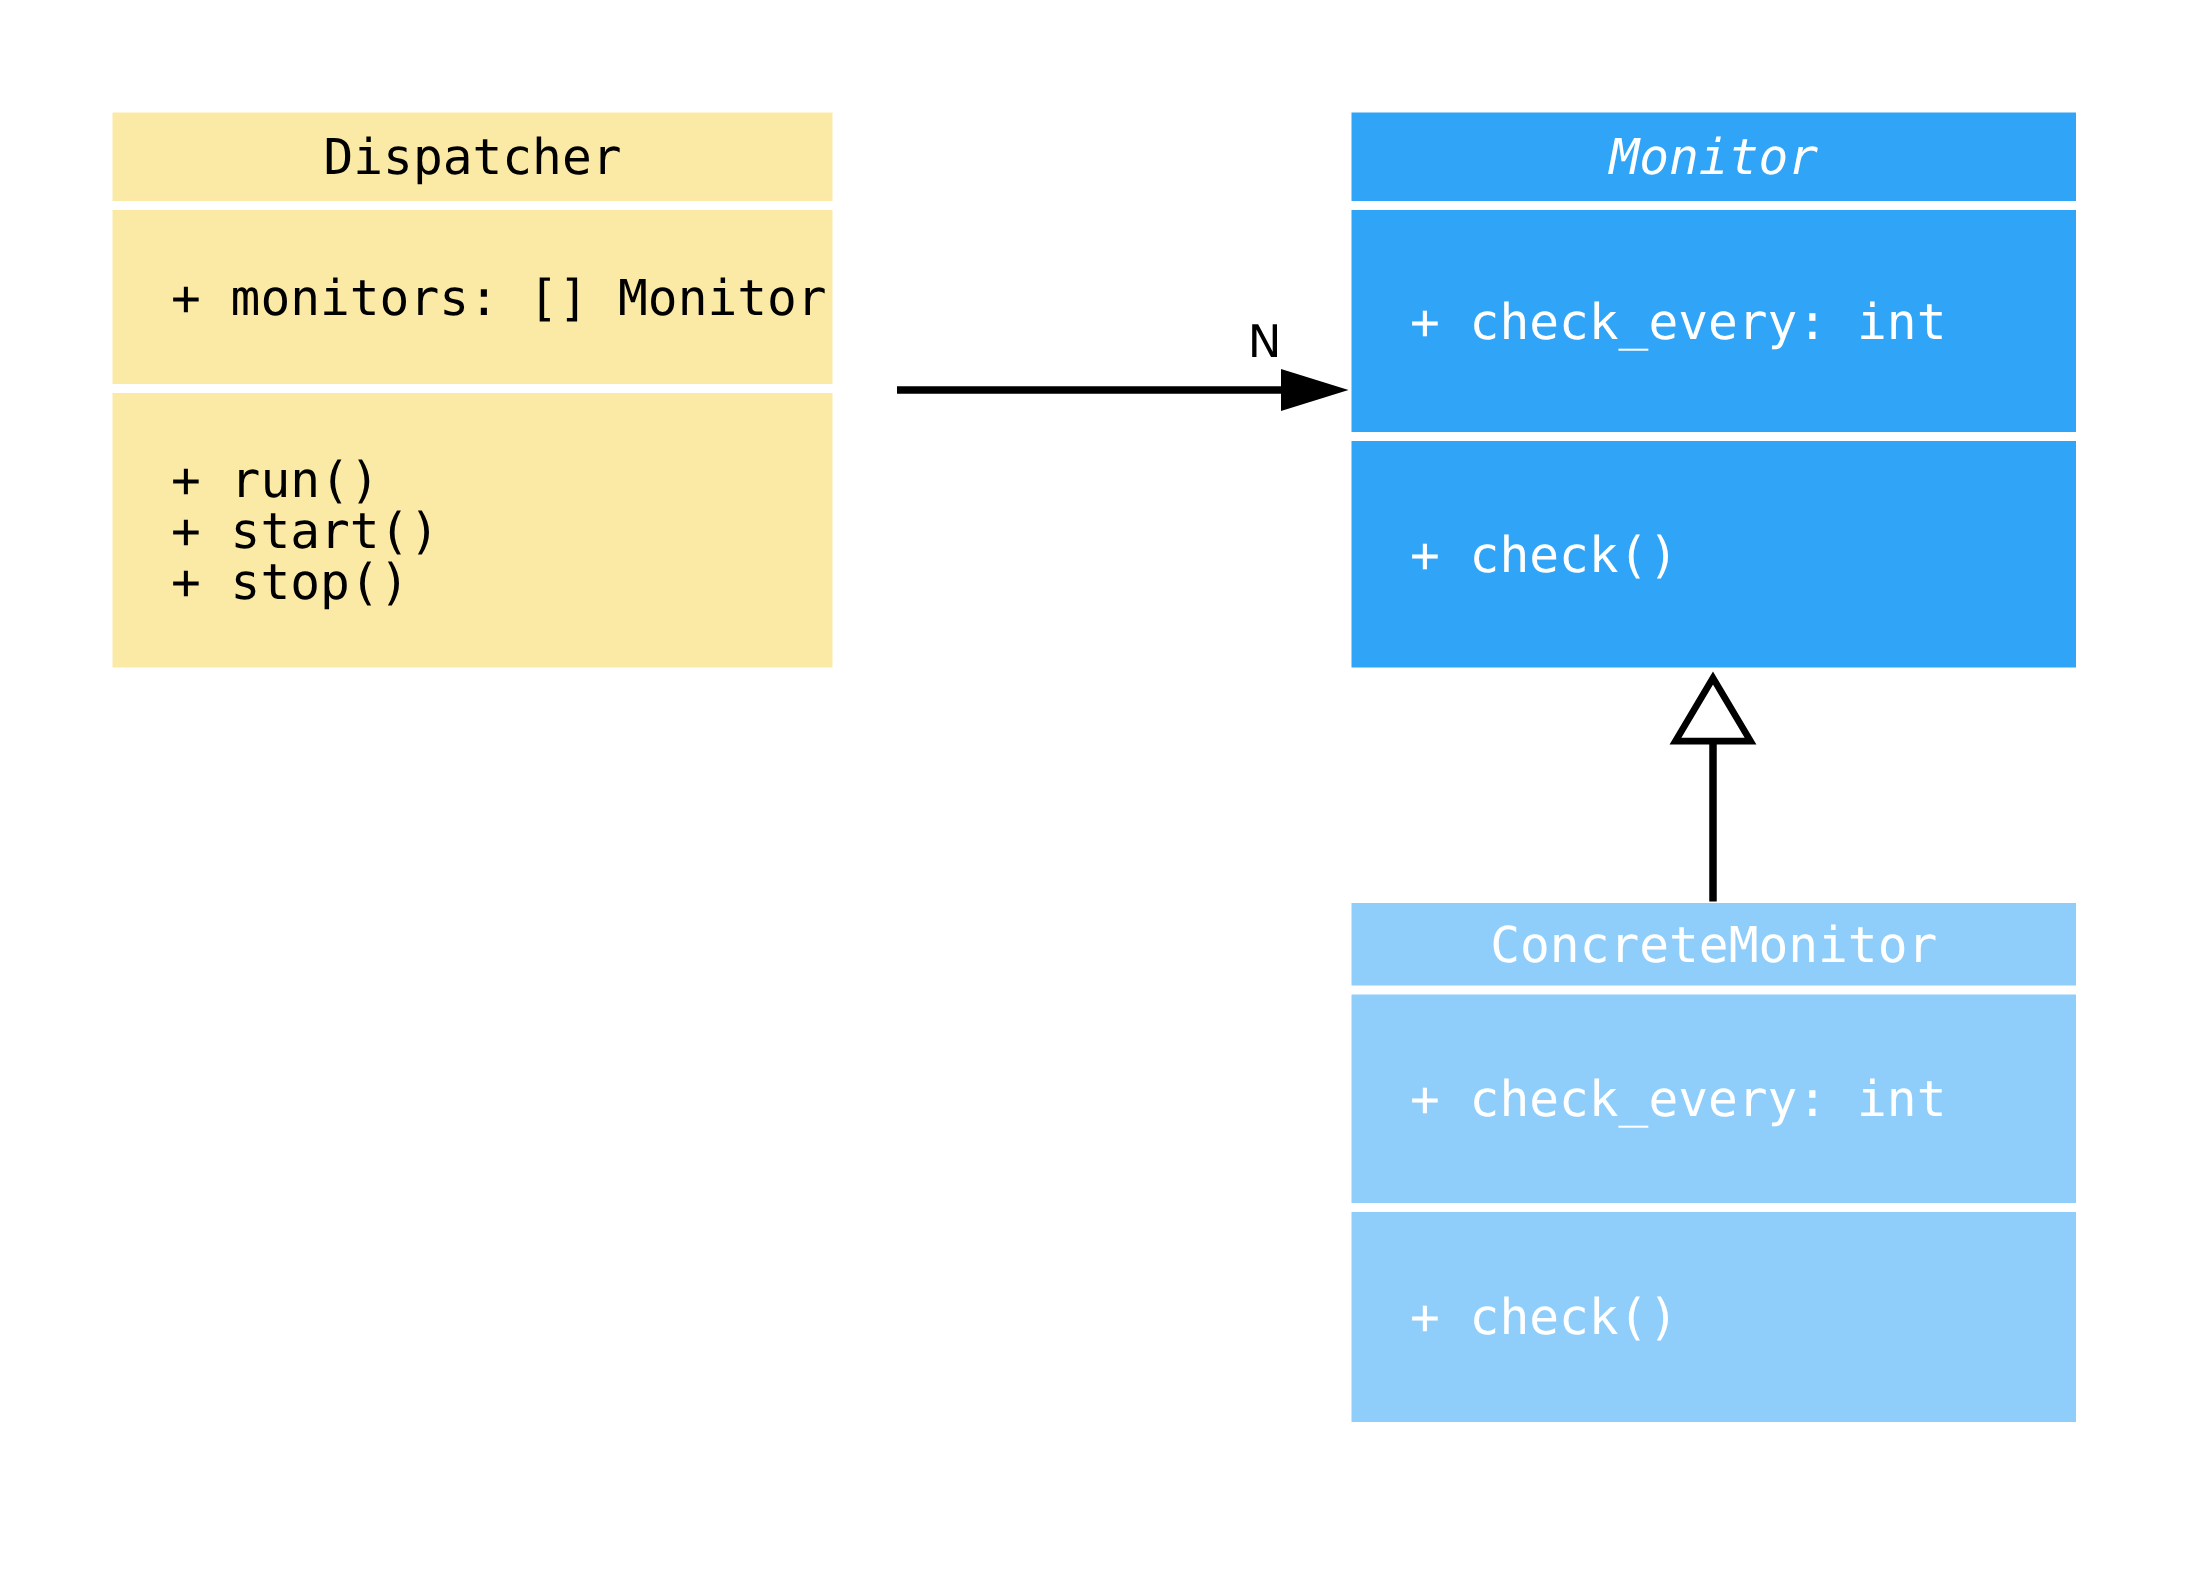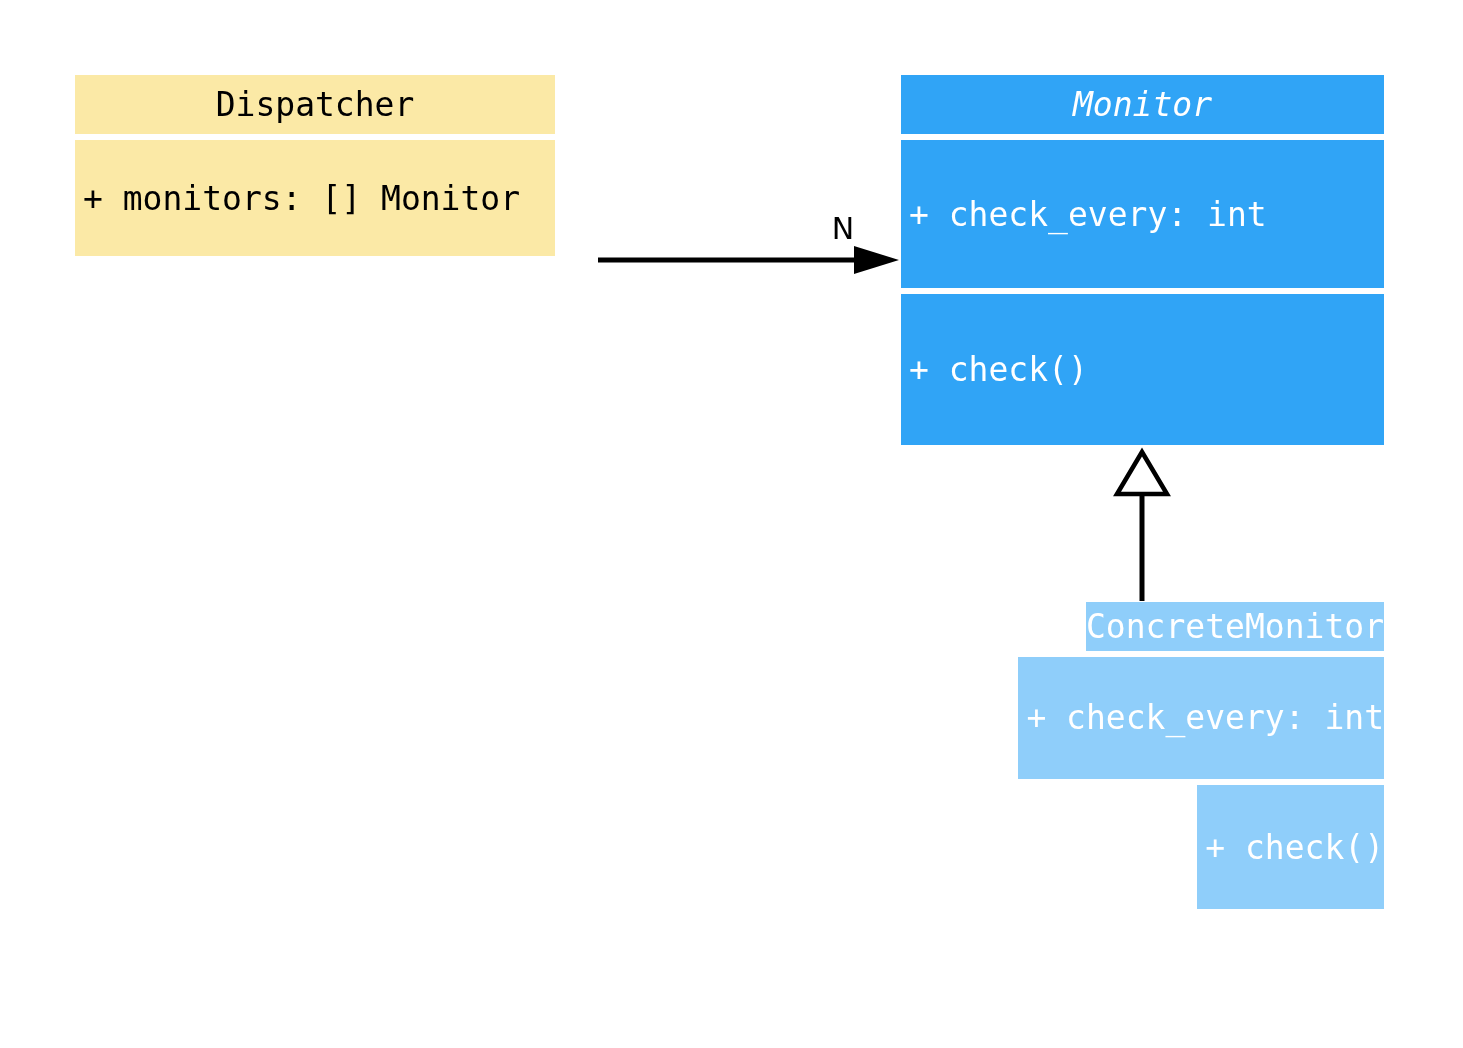--- a/index.html
+++ b/index.html
@@ -26,40 +26,40 @@
     justify-content: center;
     box-sizing: border-box;
   }
   .uml-class .sec.title {
     align-items: center;
     text-align: center;
     padding: 0;
   }
   .uml-class .sec.body {
     align-items: flex-start;
-    padding-left: 8px;
+    padding-left: 39px;
   }
   .uml-class .gap { flex: none; height: 6px; background: transparent; }
 
   
   .dispatcher { left: 75px; top: 75px; width: 480px; height: 370px; color: var(--dispatcher-text, #000000); }
   .dispatcher .sec { background: var(--dispatcher-bg, #FBE9A6); }
   .dispatcher .title   { height: 59px; font-size: 33px; }
   .dispatcher .attrs   { height: 116px; font-size: 33px; }
   .dispatcher .methods { height: 183px; font-size: 33px; line-height: 34px; }
 
   
   .monitor { left: 901px; top: 75px; width: 483px; height: 370px; color: var(--class-text-light, #ffffff); }
   .monitor .sec { background: var(--monitor-bg, #30A4F6); }
   .monitor .title   { height: 59px; font-size: 33px; font-style: italic; }
   .monitor .attrs   { height: 148px; font-size: 33px; }
   .monitor .methods { height: 151px; font-size: 33px; }
 
   
-  .concrete-monitor { left: 901px; top: 602px; width: 483px; height: 307px; color: var(--class-text-light, #ffffff); align-items: flex-end; }
+  .concrete-monitor { left: 901px; top: 602px; width: 483px; height: 346px; color: var(--class-text-light, #ffffff); }
   .concrete-monitor .sec { background: var(--concrete-monitor-bg, #8FCEFA); }
   .concrete-monitor .title   { height: 59px; font-size: 33px; }
   .concrete-monitor .attrs   { height: 148px; font-size: 33px; }
   .concrete-monitor .methods { height: 150px; font-size: 33px; }
 
   .connectors {
     position: absolute;
     left: 0; top: 0;
     width: 1463px;
     height: 1048px;
@@ -83,20 +83,25 @@
 
 <div class="canvas">
 
   <section class="uml-class dispatcher">
     <header class="sec title">Dispatcher</header>
     <div class="gap"></div>
     <div class="sec body attrs">
       <div class="line">+ monitors: [] Monitor</div>
     </div>
     <div class="gap"></div>
+    <div class="sec body methods">
+      <div class="line">+ run()</div>
+      <div class="line">+ start()</div>
+      <div class="line">+ stop()</div>
+    </div>
   </section>
 
   <section class="uml-class monitor">
     <header class="sec title">Monitor</header>
     <div class="gap"></div>
     <div class="sec body attrs">
       <div class="line">+ check_every: int</div>
     </div>
     <div class="gap"></div>
     <div class="sec body methods">

